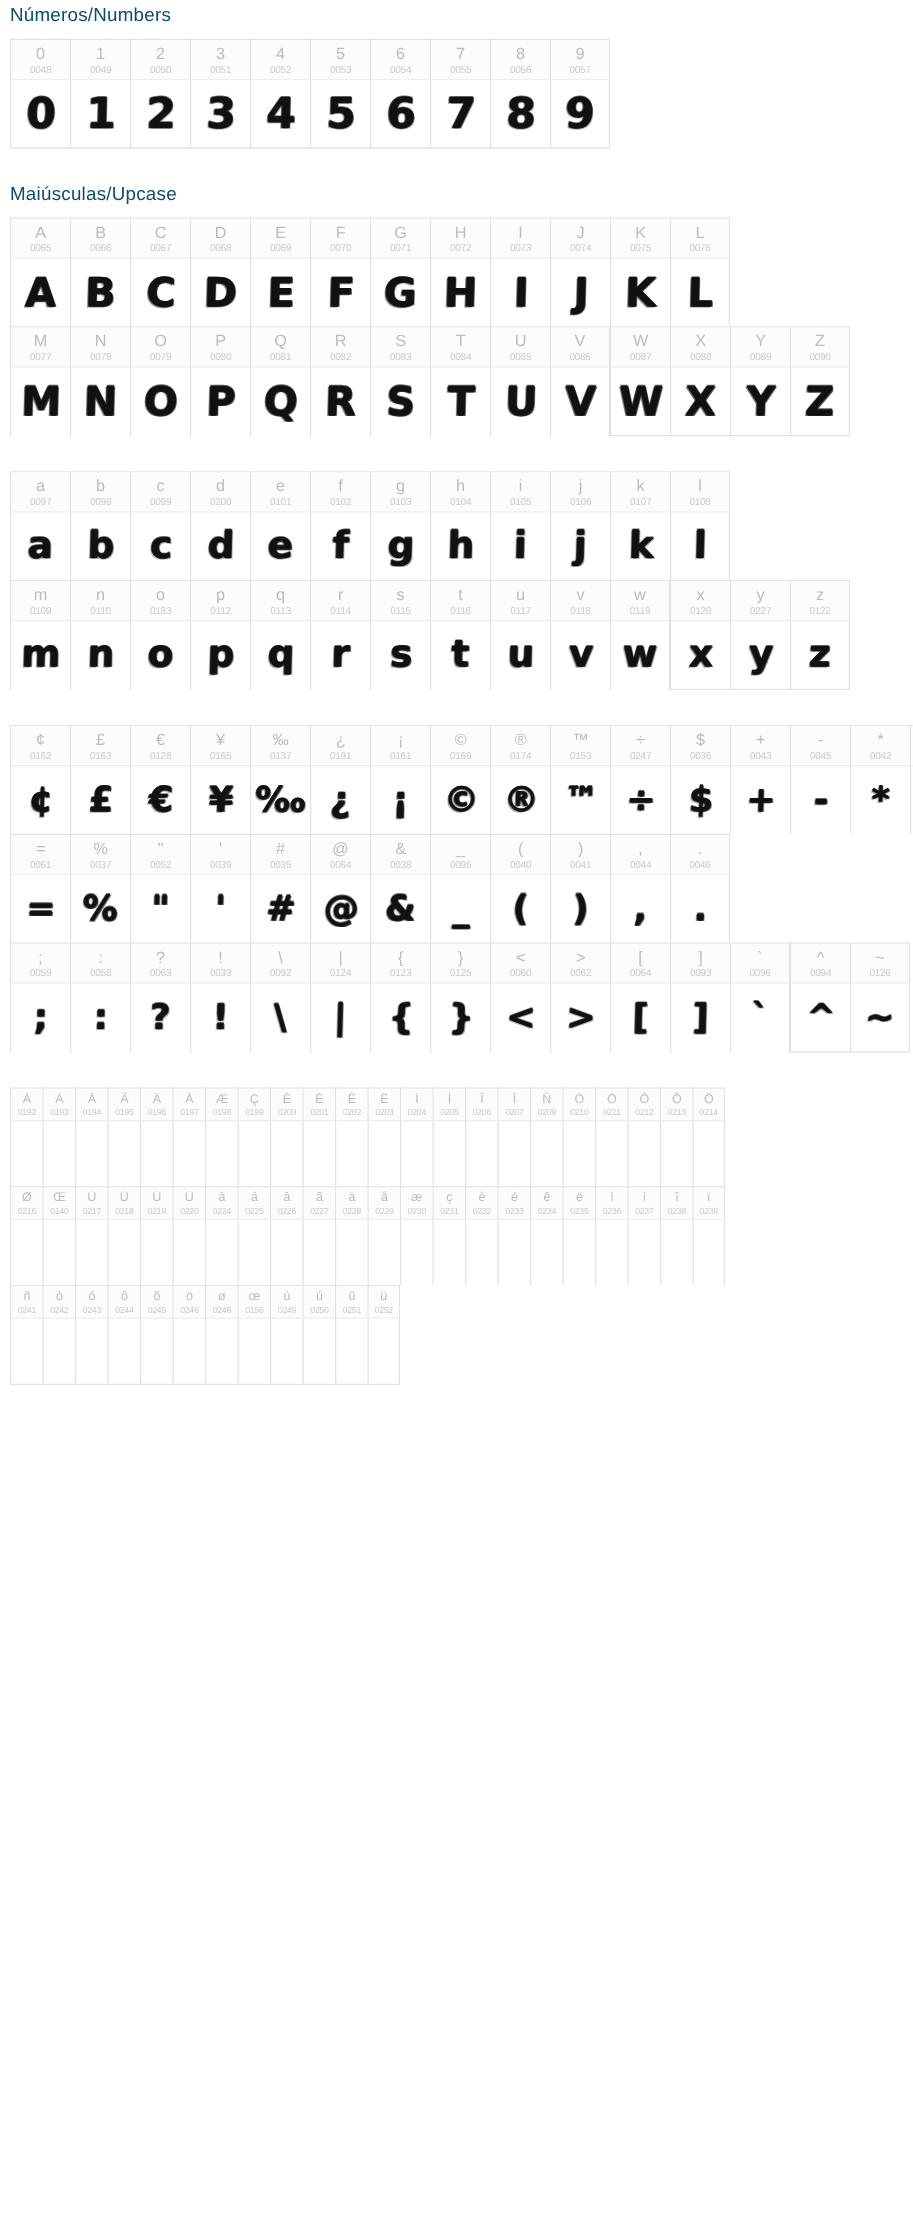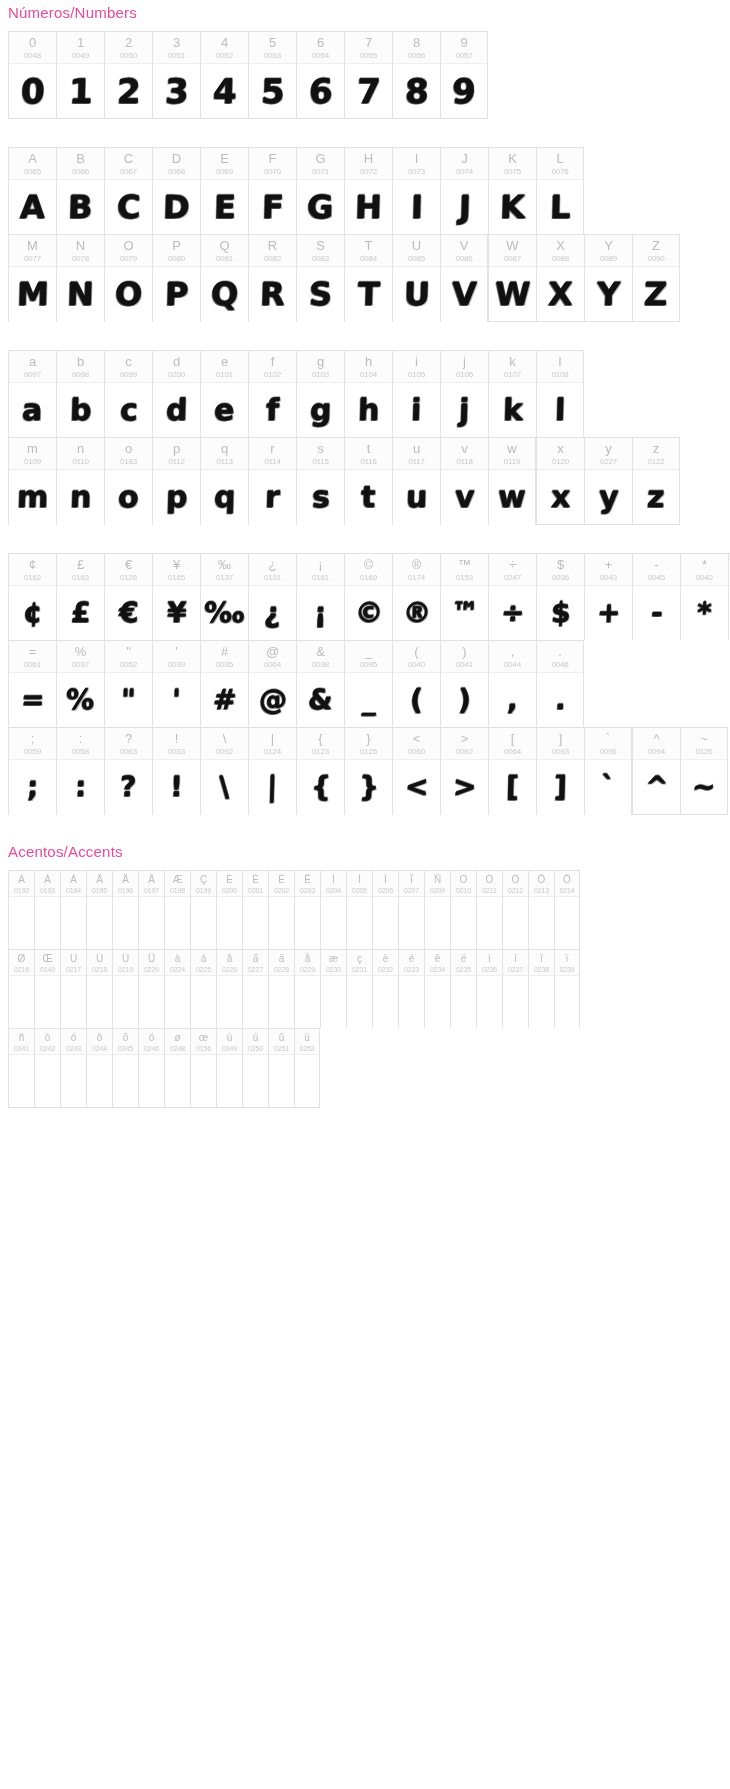--- a/index.html
+++ b/index.html
@@ -16,21 +16,21 @@
   .page {
     width: 730px;
     padding: 0;
     box-sizing: border-box;
   }
   .section {
     margin: 0 0 28px 0;
   }
   .section-title {
     font-size: 15px;
-    color: #ec4899;
+    color: #0c4a6e;
     margin: 0 0 10px 8px;
     font-weight: normal;
     letter-spacing: 0.2px;
   }
   .grid {
     display: flex;
     flex-wrap: wrap;
     margin-left: 8px;
   }
   .row {
@@ -215,20 +215,21 @@
                 <div class="code-label">0057</div>
               </div>
               <div class="cell-body">
                 <span class="sample">9</span>
               </div>
             </div>
           </div>
         </div>
       </div>
       <div class="section">
+        <div class="section-title">Maiúsculas/Upcase</div>
         <div class="grid sz-up">
           <div class="row">
             <div class="cell">
               <div class="cell-head">
                 <div class="glyph-label">A</div>
                 <div class="code-label">0065</div>
               </div>
               <div class="cell-body">
                 <span class="sample">A</span>
               </div>
@@ -1100,21 +1101,20 @@
                 <div class="code-label">0126</div>
               </div>
               <div class="cell-body">
                 <span class="sample">~</span>
               </div>
             </div>
           </div>
         </div>
       </div>
       <div class="section">
-        <div class="section-title">Acentos/Accents</div>
         <div class="grid sz-acc">
           <div class="row">
             <div class="cell">
               <div class="cell-head">
                 <div class="glyph-label">À</div>
                 <div class="code-label">0192</div>
               </div>
               <div class="cell-body">
                 <span class="sample"></span>
               </div>

